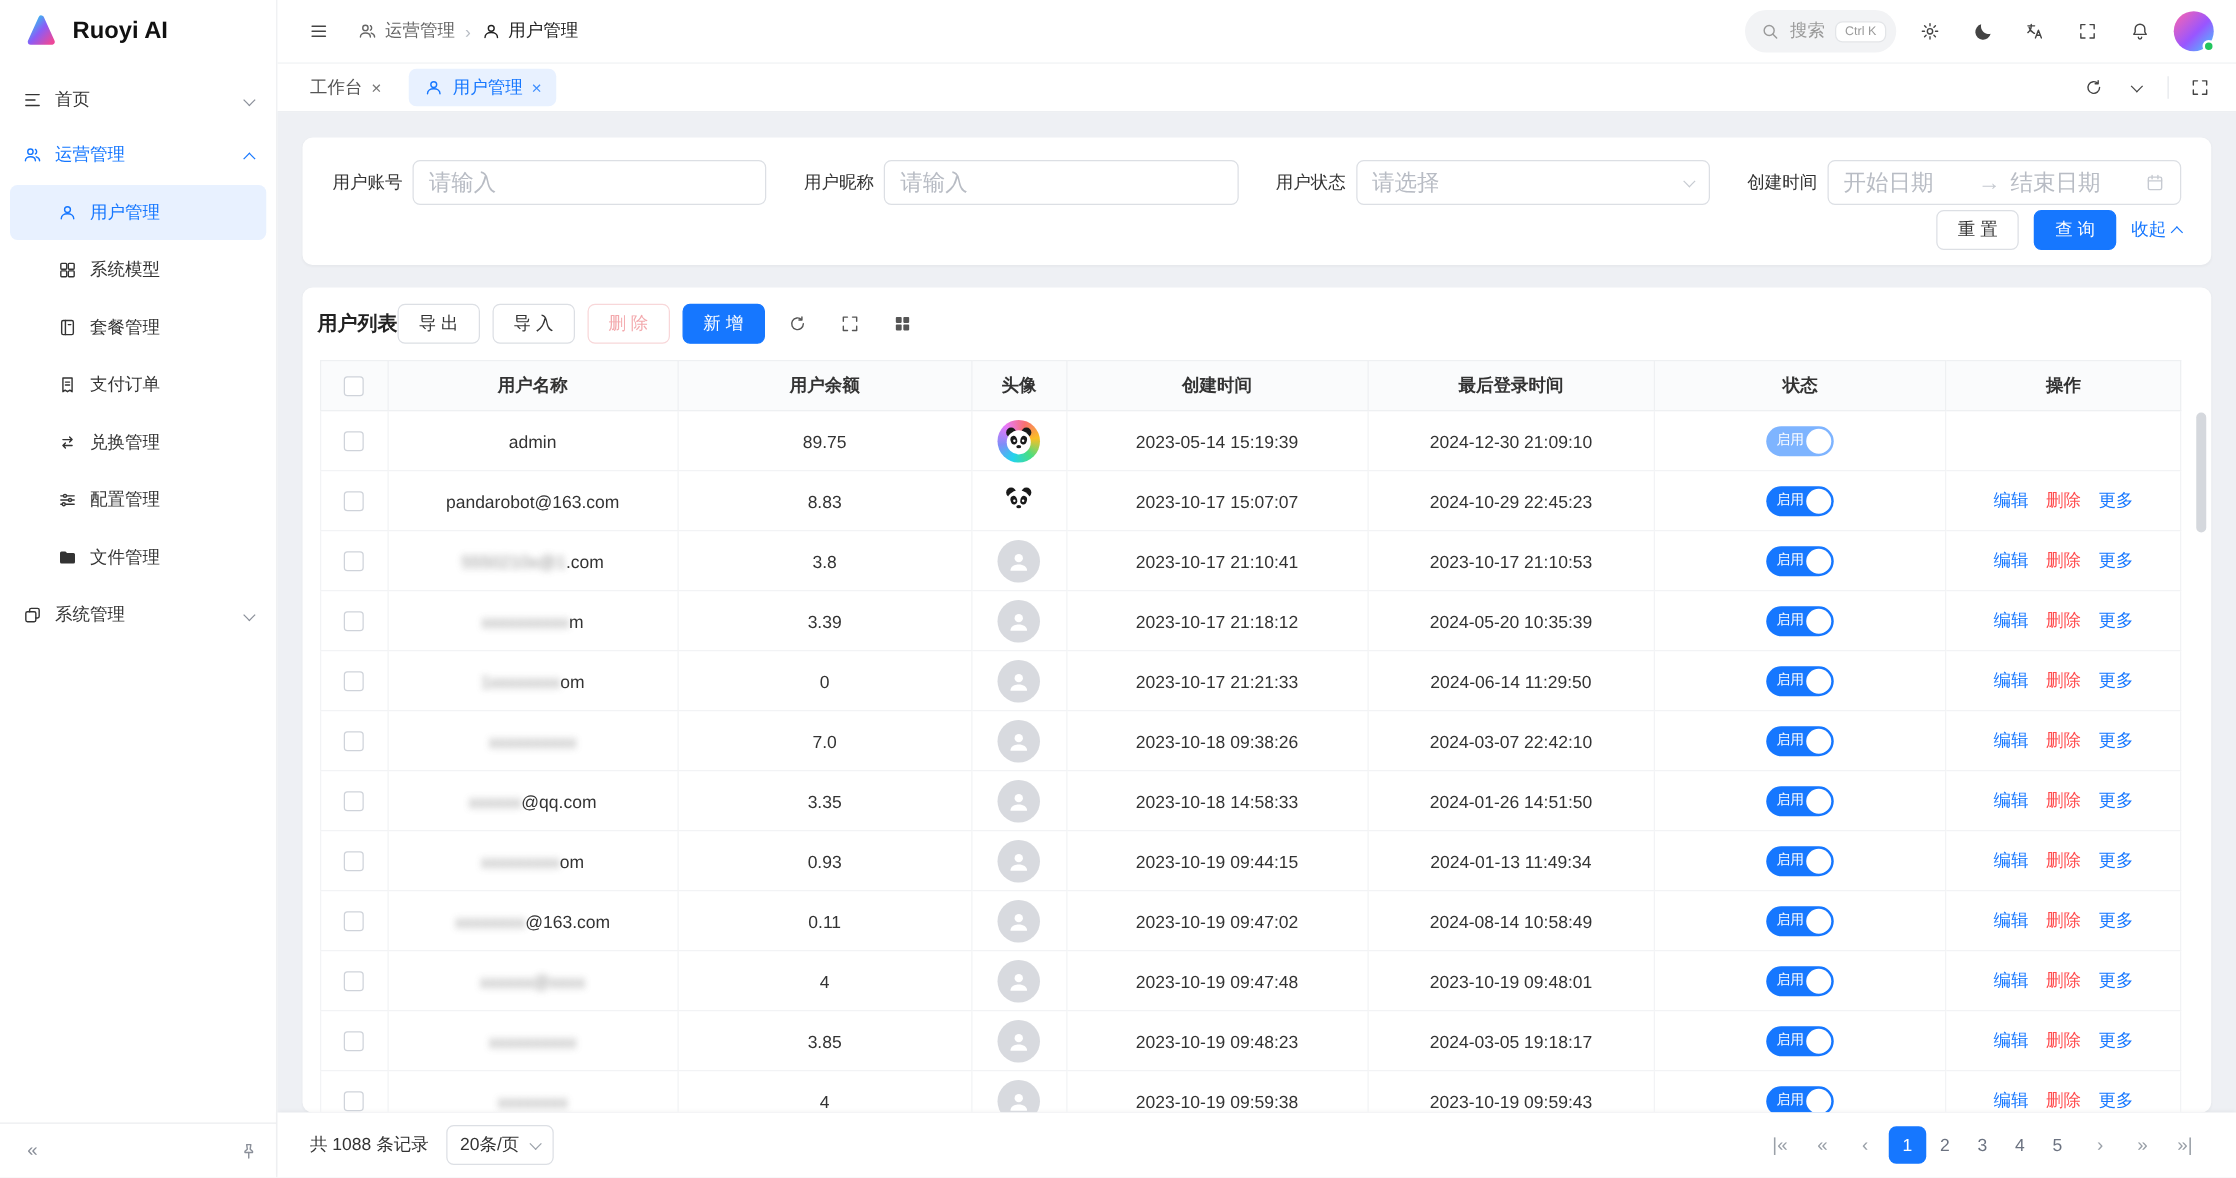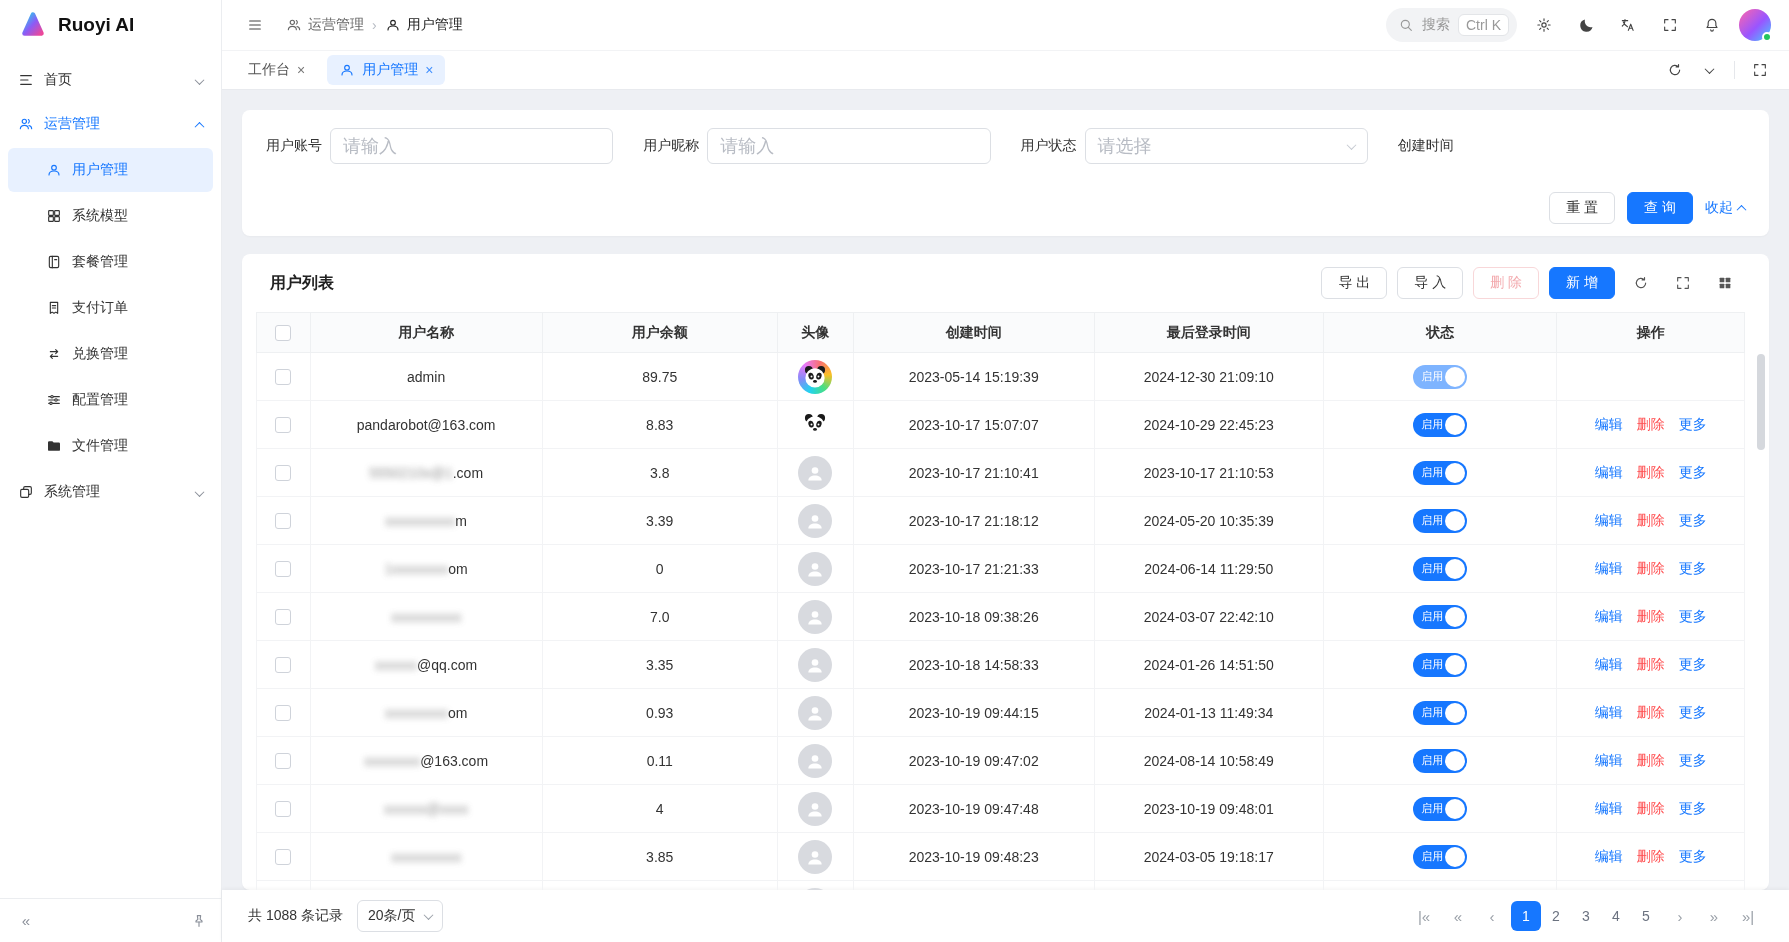--- a/index.html
+++ b/index.html
@@ -24,21 +24,21 @@
   
   .main{flex:1;display:flex;flex-direction:column;min-width:0}
   .topbar{height:50px;background:#fff;display:flex;align-items:center;gap:16px;padding:0 18px}
   .icon-btn{width:30px;height:30px;display:flex;align-items:center;justify-content:center;color:#444;border-radius:6px;cursor:pointer}
   .breadcrumb{display:flex;align-items:center;gap:8px;color:#666}
   .crumb{display:flex;align-items:center;gap:6px}
   .crumb-sep{color:#b7bcc4}
   .crumb-current{color:#222}
   .topbar-right{margin-left:auto;display:flex;align-items:center;gap:12px}
   .search-pill{display:flex;align-items:center;gap:8px;background:#f2f3f5;border-radius:999px;height:34px;padding:0 8px 0 12px;color:#999;cursor:text}
-  .kbd{background:#fff;border:1px solid #e3e5e8;border-radius:6px;padding:2px 7px;font-size:14px;color:#999}
+  .kbd{background:#fff;border:1px solid #e3e5e8;border-radius:6px;padding:2px 7px;font-size:10px;color:#999}
   .avatar{width:32px;height:32px;border-radius:50%;background:linear-gradient(135deg,#f6a,#95f 55%,#4cf);position:relative;cursor:pointer}
   .avatar .dot{position:absolute;right:-1px;bottom:-1px;width:10px;height:10px;border-radius:50%;background:#22c55e;border:2px solid #fff}
 
   .tabbar{height:40px;background:#fff;border-top:1px solid #f2f3f5;border-bottom:1px solid #e8eaee;display:flex;align-items:center;padding:0 14px;gap:10px}
   .tab{display:flex;align-items:center;gap:7px;height:30px;padding:0 12px;border-radius:6px;color:#555;cursor:pointer}
   .tab.active{background:#e8f1ff;color:#1677ff}
   .tab .close{font-size:14px;line-height:1;opacity:.8}
   .tab-actions{margin-left:auto;display:flex;align-items:center;gap:4px;color:#555}
   .tab-divider{width:1px;height:18px;background:#e5e7eb;margin:0 6px}
 
@@ -49,28 +49,28 @@
   .filter-row{display:flex;gap:30px}
   .field{display:flex;align-items:center;gap:8px;flex:1;min-width:0}
   .field-label{white-space:nowrap;color:#333}
   .input{flex:1;height:36px;border:1px solid #dcdfe4;border-radius:6px;padding:0 12px;font-size:18px;background:#fff;display:flex;align-items:center;min-width:0}
   input.input{color:#333}
   input.input::placeholder{color:#b8bcc4}
   .select{justify-content:space-between;color:#b8bcc4;cursor:pointer}
   .daterange{color:#b8bcc4;gap:8px;cursor:pointer}
   .daterange .d-span{flex:1;white-space:nowrap}
   .daterange .d-arrow{color:#c6cad1}
-  .filter-actions{display:flex;justify-content:flex-end;align-items:center;gap:12px;margin-top:28px}
+  .filter-actions{display:flex;justify-content:flex-end;align-items:center;gap:12px;margin-top:4px}
   .btn{height:32px;padding:0 16px;border-radius:6px;border:1px solid #dcdfe4;background:#fff;color:#333;font-size:14px;display:inline-flex;align-items:center;gap:6px;cursor:pointer}
   .btn-primary{background:#1677ff;border-color:#1677ff;color:#fff}
   .btn-danger-ghost{color:#f3a9ad;border-color:#f8d7d9;background:#fff;cursor:not-allowed}
   .link{color:#1677ff;display:inline-flex;align-items:center;gap:5px;cursor:pointer}
 
   .table-card{flex:1;display:flex;flex-direction:column;overflow:hidden}
-  .card-head{display:flex;align-items:center;justify-content:space-between;padding:13px 28px}
+  .card-head{display:flex;align-items:center;padding:13px 12px}
   .card-title{font-size:16px;font-weight:bold;color:#222}
   .toolbar{display:flex;align-items:center;gap:10px}
   .tool-icon{width:32px;height:32px;display:flex;align-items:center;justify-content:center;color:#555;cursor:pointer}
   .table-wrap{flex:1;overflow:hidden;position:relative;padding:0 14px}
   table{width:calc(100% - 10px);border-collapse:collapse;table-layout:fixed}
   thead th{background:#fafbfc;height:40px;font-weight:bold;color:#333;border:1px solid #eef0f2;font-size:14px}
   tbody td{height:48px;text-align:center;color:#333;border:1px solid #f2f3f5;font-size:14px;overflow:hidden;white-space:nowrap}
   .c-check{width:3.6%}
   .c-name{width:15.6%}
   .c-bal{width:15.8%}
@@ -362,20 +362,31 @@
           </div>
           <div class="field">
             <span class="field-label">用户状态</span>
             <div class="input select">
               <span>请选择</span>
               <span class="chev down" style="color:#c6cad1"></span>
             </div>
           </div>
           <div class="field">
             <span class="field-label">创建时间</span>
+            <div class="input daterange">
+              <span class="d-span">开始日期</span>
+              <span class="d-arrow">→</span>
+              <span class="d-span">结束日期</span>
+              <span class="ic" style="color:#c6cad1">
+                  <svg viewBox="0 0 24 24" width="16" height="16" fill="none" stroke="currentColor" stroke-width="1.7" stroke-linecap="round" stroke-linejoin="round">
+                    <rect x="4" y="5.5" width="16" height="15" rx="2"></rect>
+                    <path d="M4 10h16M8.5 3.5v4M15.5 3.5v4"></path>
+                  </svg>
+                </span>
+            </div>
           </div>
         </div>
         <div class="filter-actions">
           <button class="btn">重 置</button>
           <button class="btn btn-primary">查 询</button>
           <span class="link">
             <span>收起</span>
             <span class="chev up"></span>
           </span>
         </div>

